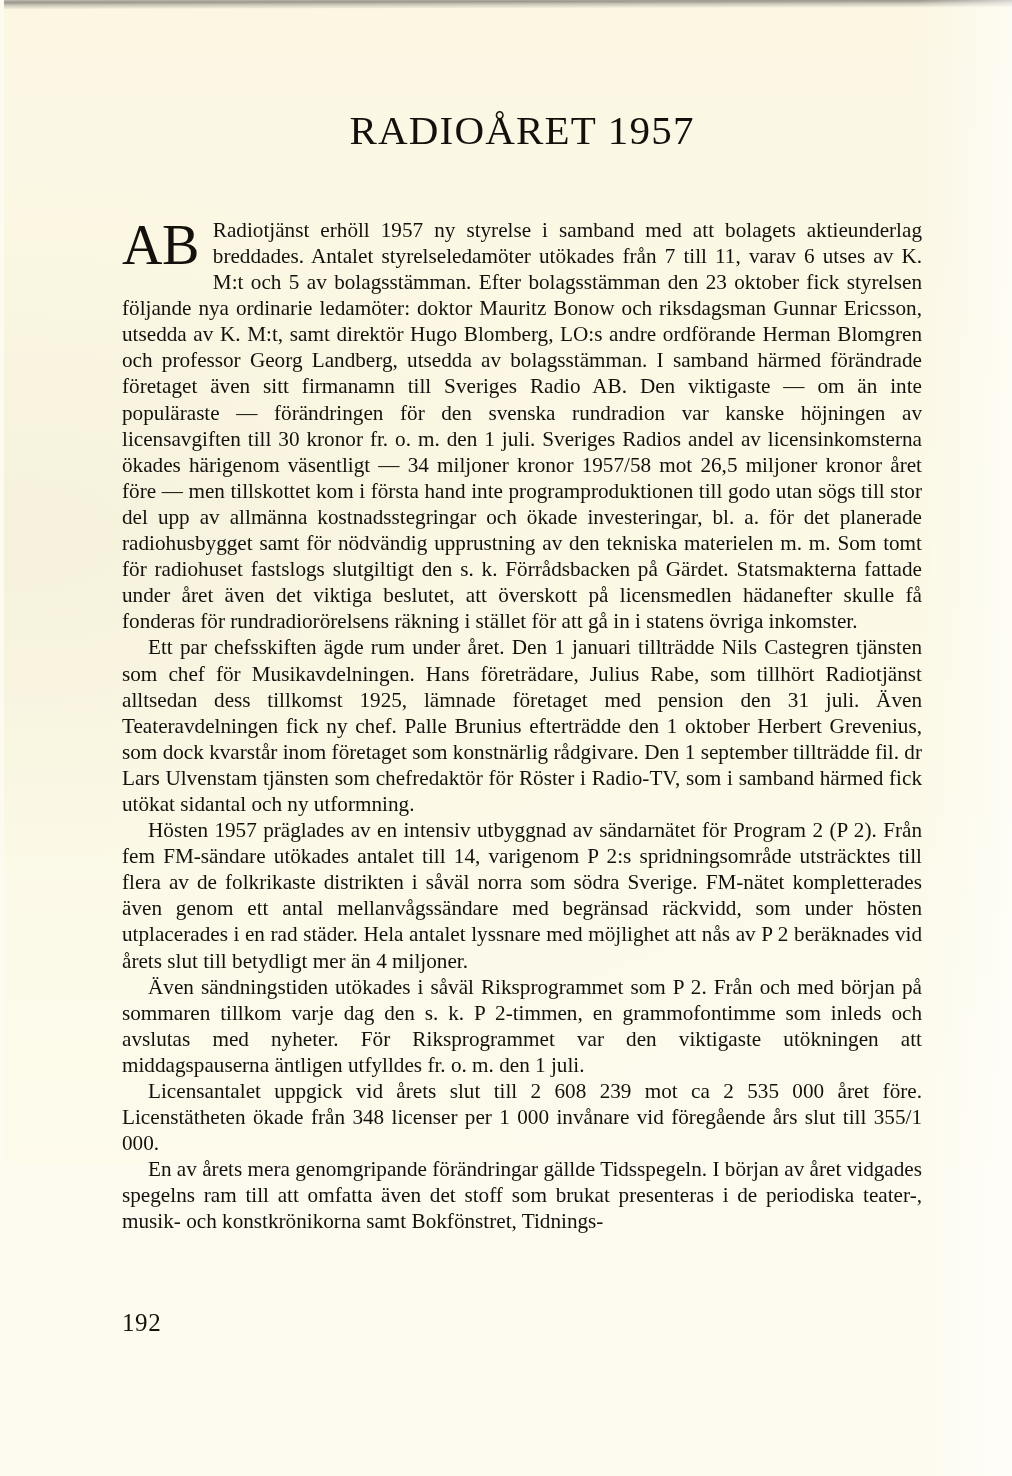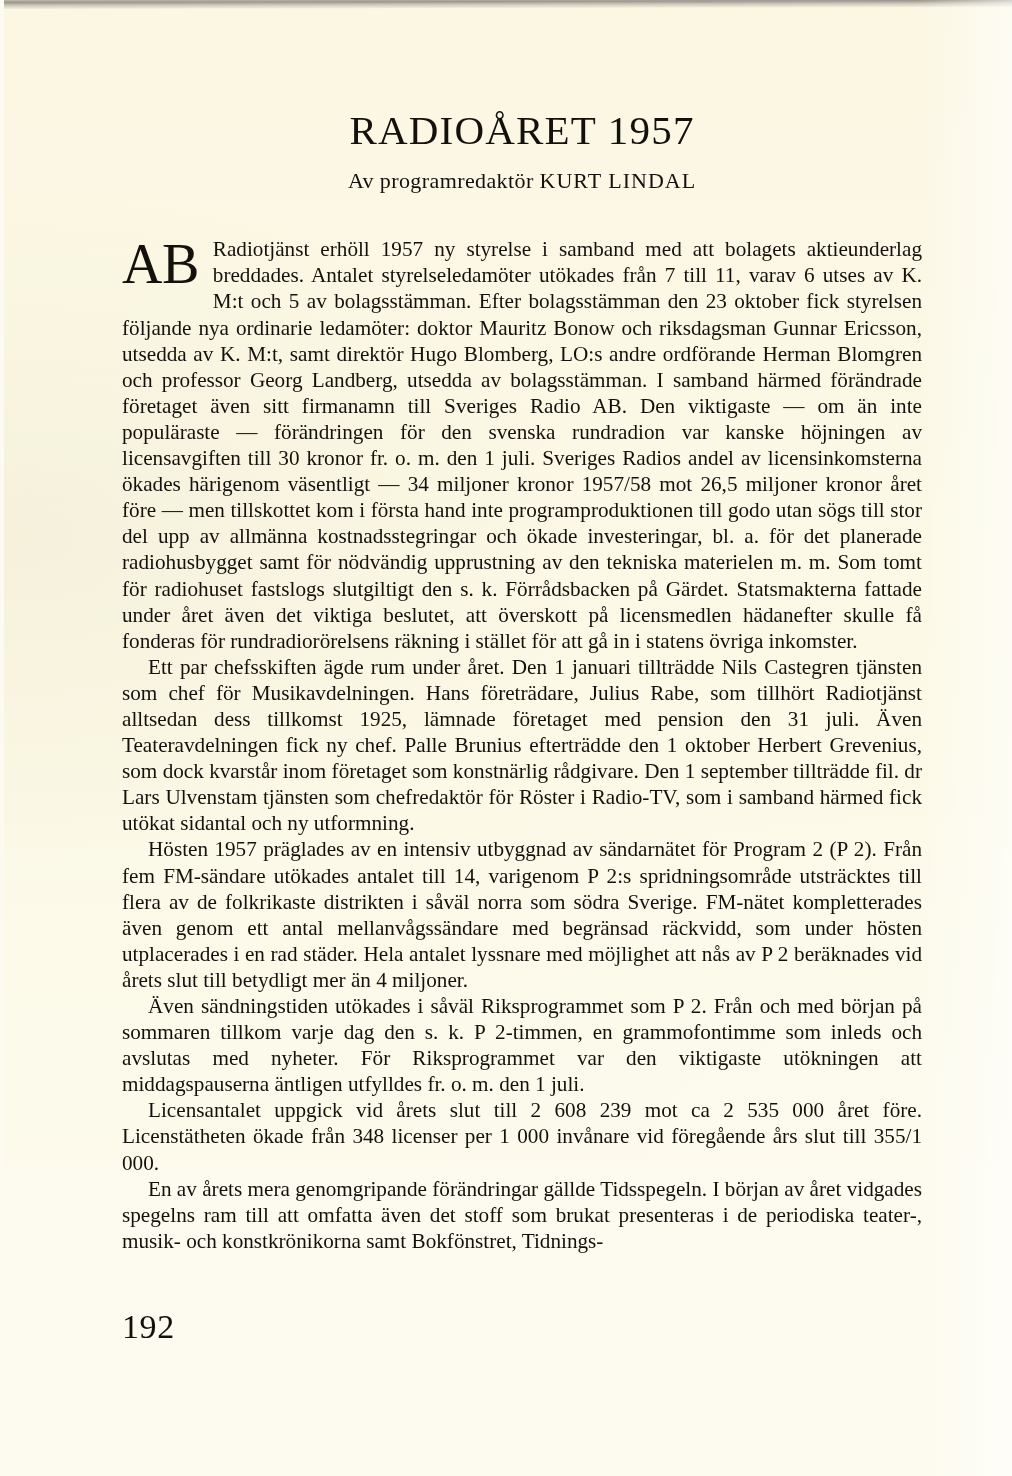--- a/index.html
+++ b/index.html
@@ -85,21 +85,21 @@
     font-weight: 400;
     letter-spacing: .4px;
     line-height: 1.2;
   }
   .byline-author {
     letter-spacing: 1px;
   }
 
   
   .body-copy {
-    margin-top: 42px;
+    margin-top: 63px;
     font-size: 21.2px;
     line-height: 26.1px;
     text-align: justify;
     text-justify: inter-word;
     hyphens: manual;
   }
   .body-copy p {
     margin: 0;
     text-indent: 26px;
   }
@@ -127,21 +127,21 @@
     font-size: 24px;
     letter-spacing: .3px;
     line-height: 1.2;
   }
 
   
   .folio {
     position: absolute;
     left: 118px;
     top: 1310px;
-    font-size: 34px;
+    font-size: 25px;
     letter-spacing: .6px;
     line-height: 1;
   }
 
   
   .speckle {
     position: absolute;
     inset: 0;
     pointer-events: none;
     opacity: .32;
@@ -158,21 +158,20 @@
 <body>
 
 <div class="page">
 
   <div class="scan-top-edge"></div>
 
   <div class="textblock">
 
     <h1 class="article-title">RADIOÅRET 1957</h1>
 
-    <p class="article-byline"><span>Av programredaktör </span><span class="byline-author">KURT LINDAL</span></p>
 
     <div class="body-copy">
 
       <p class="lead"><span class="dropcap">AB</span><span>Radiotjänst erhöll 1957 ny styrelse i samband med att bolagets aktieunderlag breddades. Antalet styrelseledamöter utökades från 7 till 11, varav 6 utses av K. M:t och 5 av bolagsstämman. Efter bolagsstämman den 23 oktober fick styrelsen följande nya ordinarie ledamöter: doktor Mauritz Bonow och riksdagsman Gunnar Ericsson, utsedda av K. M:t, samt direktör Hugo Blomberg, LO:s andre ordförande Herman Blomgren och professor Georg Landberg, utsedda av bolagsstämman. I samband härmed förändrade företaget även sitt firmanamn till Sveriges Radio AB. Den viktigaste — om än inte populäraste — förändringen för den svenska rundradion var kanske höjningen av licensavgiften till 30 kronor fr. o. m. den 1 juli. Sveriges Radios andel av licensinkomsterna ökades härigenom väsentligt — 34 miljoner kronor 1957/58 mot 26,5 miljoner kronor året före — men tillskottet kom i första hand inte programproduktionen till godo utan sögs till stor del upp av allmänna kostnadsstegringar och ökade investeringar, bl. a. för det planerade radiohusbygget samt för nödvändig upprustning av den tekniska materielen m. m. Som tomt för radiohuset fastslogs slutgiltigt den s. k. Förrådsbacken på Gärdet. Statsmakterna fattade under året även det viktiga beslutet, att överskott på licensmedlen hädanefter skulle få fonderas för rundradiorörelsens räkning i stället för att gå in i statens övriga inkomster.</span></p>
 
       <p>Ett par chefsskiften ägde rum under året. Den 1 januari tillträdde Nils Castegren tjänsten som chef för Musikavdelningen. Hans företrädare, Julius Rabe, som tillhört Radiotjänst alltsedan dess tillkomst 1925, lämnade företaget med pension den 31 juli. Även Teateravdelningen fick ny chef. Palle Brunius efterträdde den 1 oktober Herbert Grevenius, som dock kvarstår inom företaget som konstnärlig rådgivare. Den 1 september tillträdde fil. dr Lars Ulvenstam tjänsten som chefredaktör för Röster i Radio-TV, som i samband härmed fick utökat sidantal och ny utformning.</p>
 
       <p>Hösten 1957 präglades av en intensiv utbyggnad av sändarnätet för Program 2 (P 2). Från fem FM-sändare utökades antalet till 14, varigenom P 2:s spridningsområde utsträcktes till flera av de folkrikaste distrikten i såväl norra som södra Sverige. FM-nätet kompletterades även genom ett antal mellanvågssändare med begränsad räckvidd, som under hösten utplacerades i en rad städer. Hela antalet lyssnare med möjlighet att nås av P 2 beräknades vid årets slut till betydligt mer än 4 miljoner.</p>
 
       <p>Även sändningstiden utökades i såväl Riksprogrammet som P 2. Från och med början på sommaren tillkom varje dag den s. k. P 2-timmen, en grammofontimme som inleds och avslutas med nyheter. För Riksprogrammet var den viktigaste utökningen att middagspauserna äntligen utfylldes fr. o. m. den 1 juli.</p>

